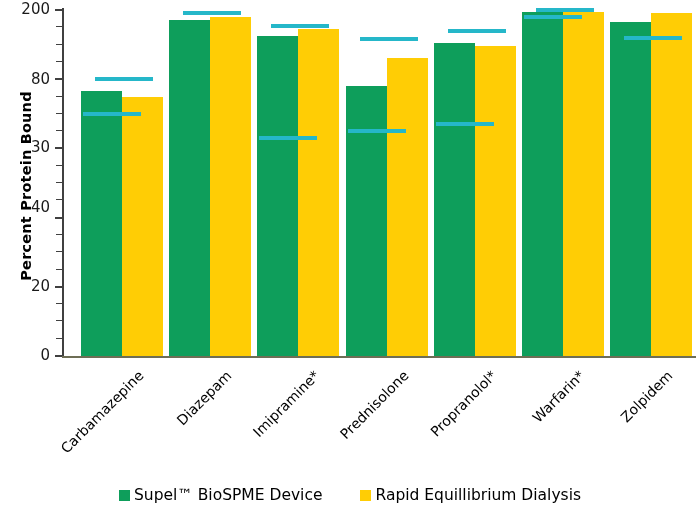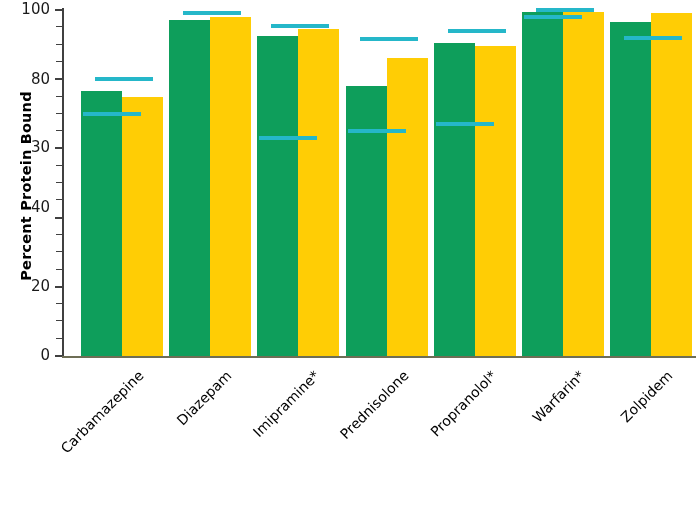--- a/index.html
+++ b/index.html
@@ -165,21 +165,21 @@
 <div id="chart-root">
 
   <div id="y-axis-title">Percent Protein Bound</div>
 
   <div id="y-tick-labels">
       <div class="tick-label" style="top: 348px;">0</div>
       <div class="tick-label" style="top: 278.8px;">20</div>
       <div class="tick-label" style="top: 200px;">40</div>
       <div class="tick-label" style="top: 140.4px;">30</div>
       <div class="tick-label" style="top: 72px;">80</div>
-      <div class="tick-label" style="top: 2px;">100</div>
+      <div class="tick-label" style="top: 2px;">200</div>
     </div>
 
   <div id="axis-ticks">
       <div class="tick-mark" style="top: 355px;"></div>
       <div class="tick-mark minor" style="top: 337.7px;"></div>
       <div class="tick-mark minor" style="top: 320.4px;"></div>
       <div class="tick-mark minor" style="top: 303.1px;"></div>
       <div class="tick-mark" style="top: 285.8px;"></div>
       <div class="tick-mark minor" style="top: 268.5px;"></div>
       <div class="tick-mark minor" style="top: 251.2px;"></div>
@@ -248,14 +248,24 @@
   <div id="category-labels">
       <div class="cat-label" style="left: -264px; width: 400px; text-align: right; top: 10px;">Carbamazepine</div>
       <div class="cat-label" style="left: -175.8px; width: 400px; text-align: right; top: 10px;">Diazepam</div>
       <div class="cat-label" style="left: -87.6px; width: 400px; text-align: right; top: 10px;">Imipramine*</div>
       <div class="cat-label" style="left: 0.6px; width: 400px; text-align: right; top: 10px;">Prednisolone</div>
       <div class="cat-label" style="left: 88.8px; width: 400px; text-align: right; top: 10px;">Propranolol*</div>
       <div class="cat-label" style="left: 177px; width: 400px; text-align: right; top: 10px;">Warfarin*</div>
       <div class="cat-label" style="left: 265.2px; width: 400px; text-align: right; top: 10px;">Zolpidem</div>
     </div>
 
+  <div id="legend">
+      <div class="legend-item">
+        <span class="legend-swatch green" style="background: rgb(14, 158, 91);"></span>
+        <span>Supel™ BioSPME Device</span>
+      </div>
+      <div class="legend-item">
+        <span class="legend-swatch yellow" style="background: rgb(255, 205, 5);"></span>
+        <span>Rapid Equillibrium Dialysis</span>
+      </div>
+    </div>
 
 </div>
 
 </body></html>

